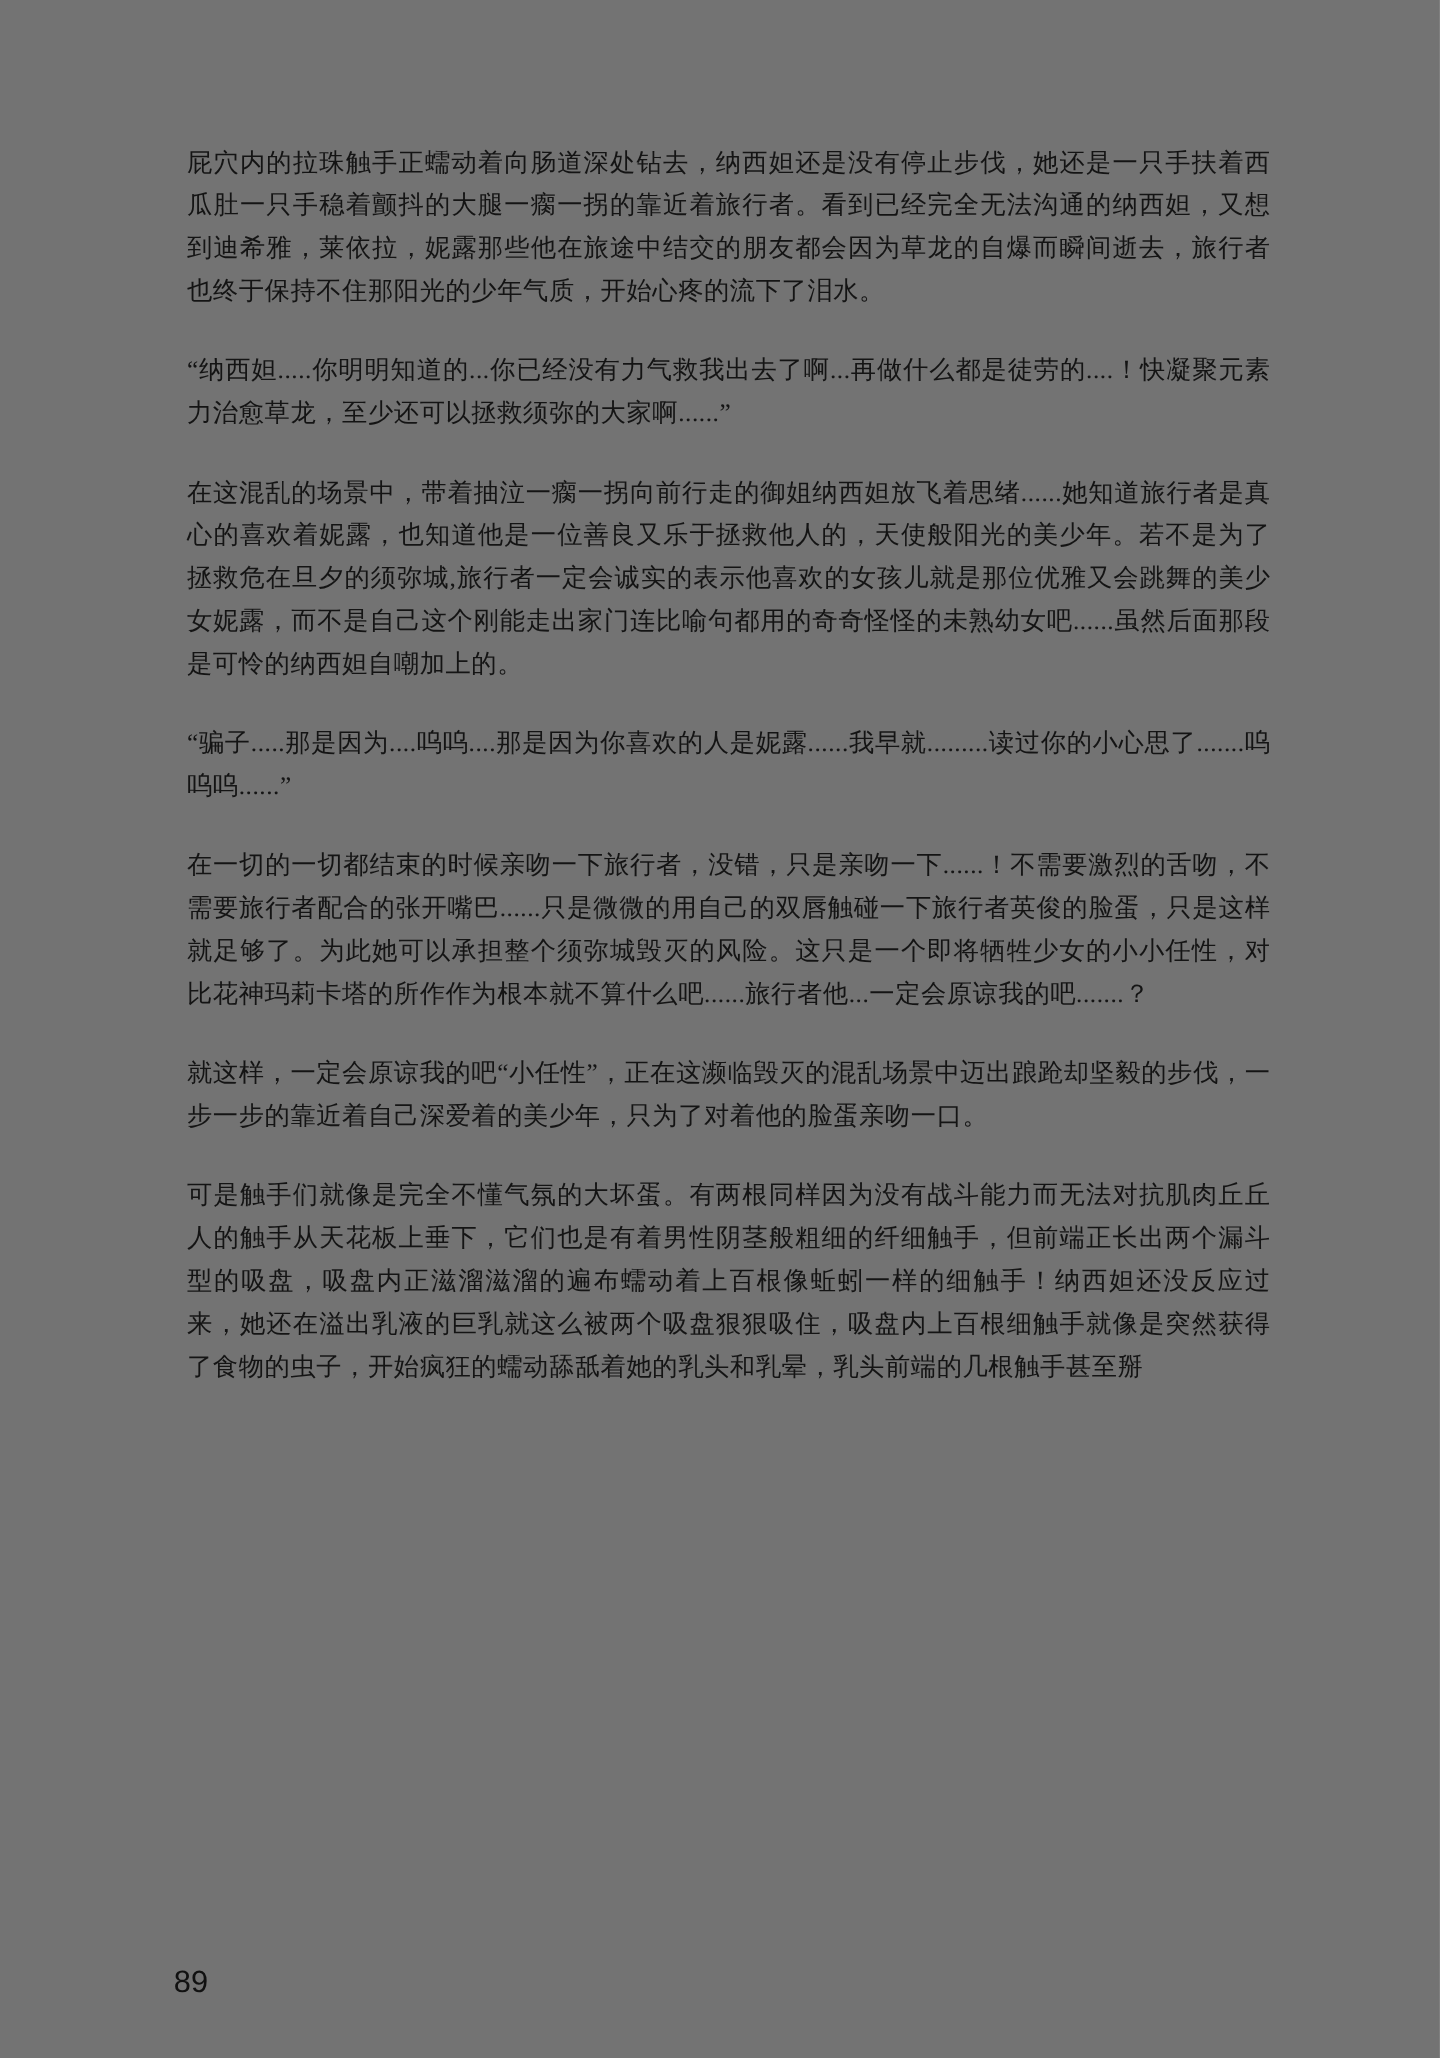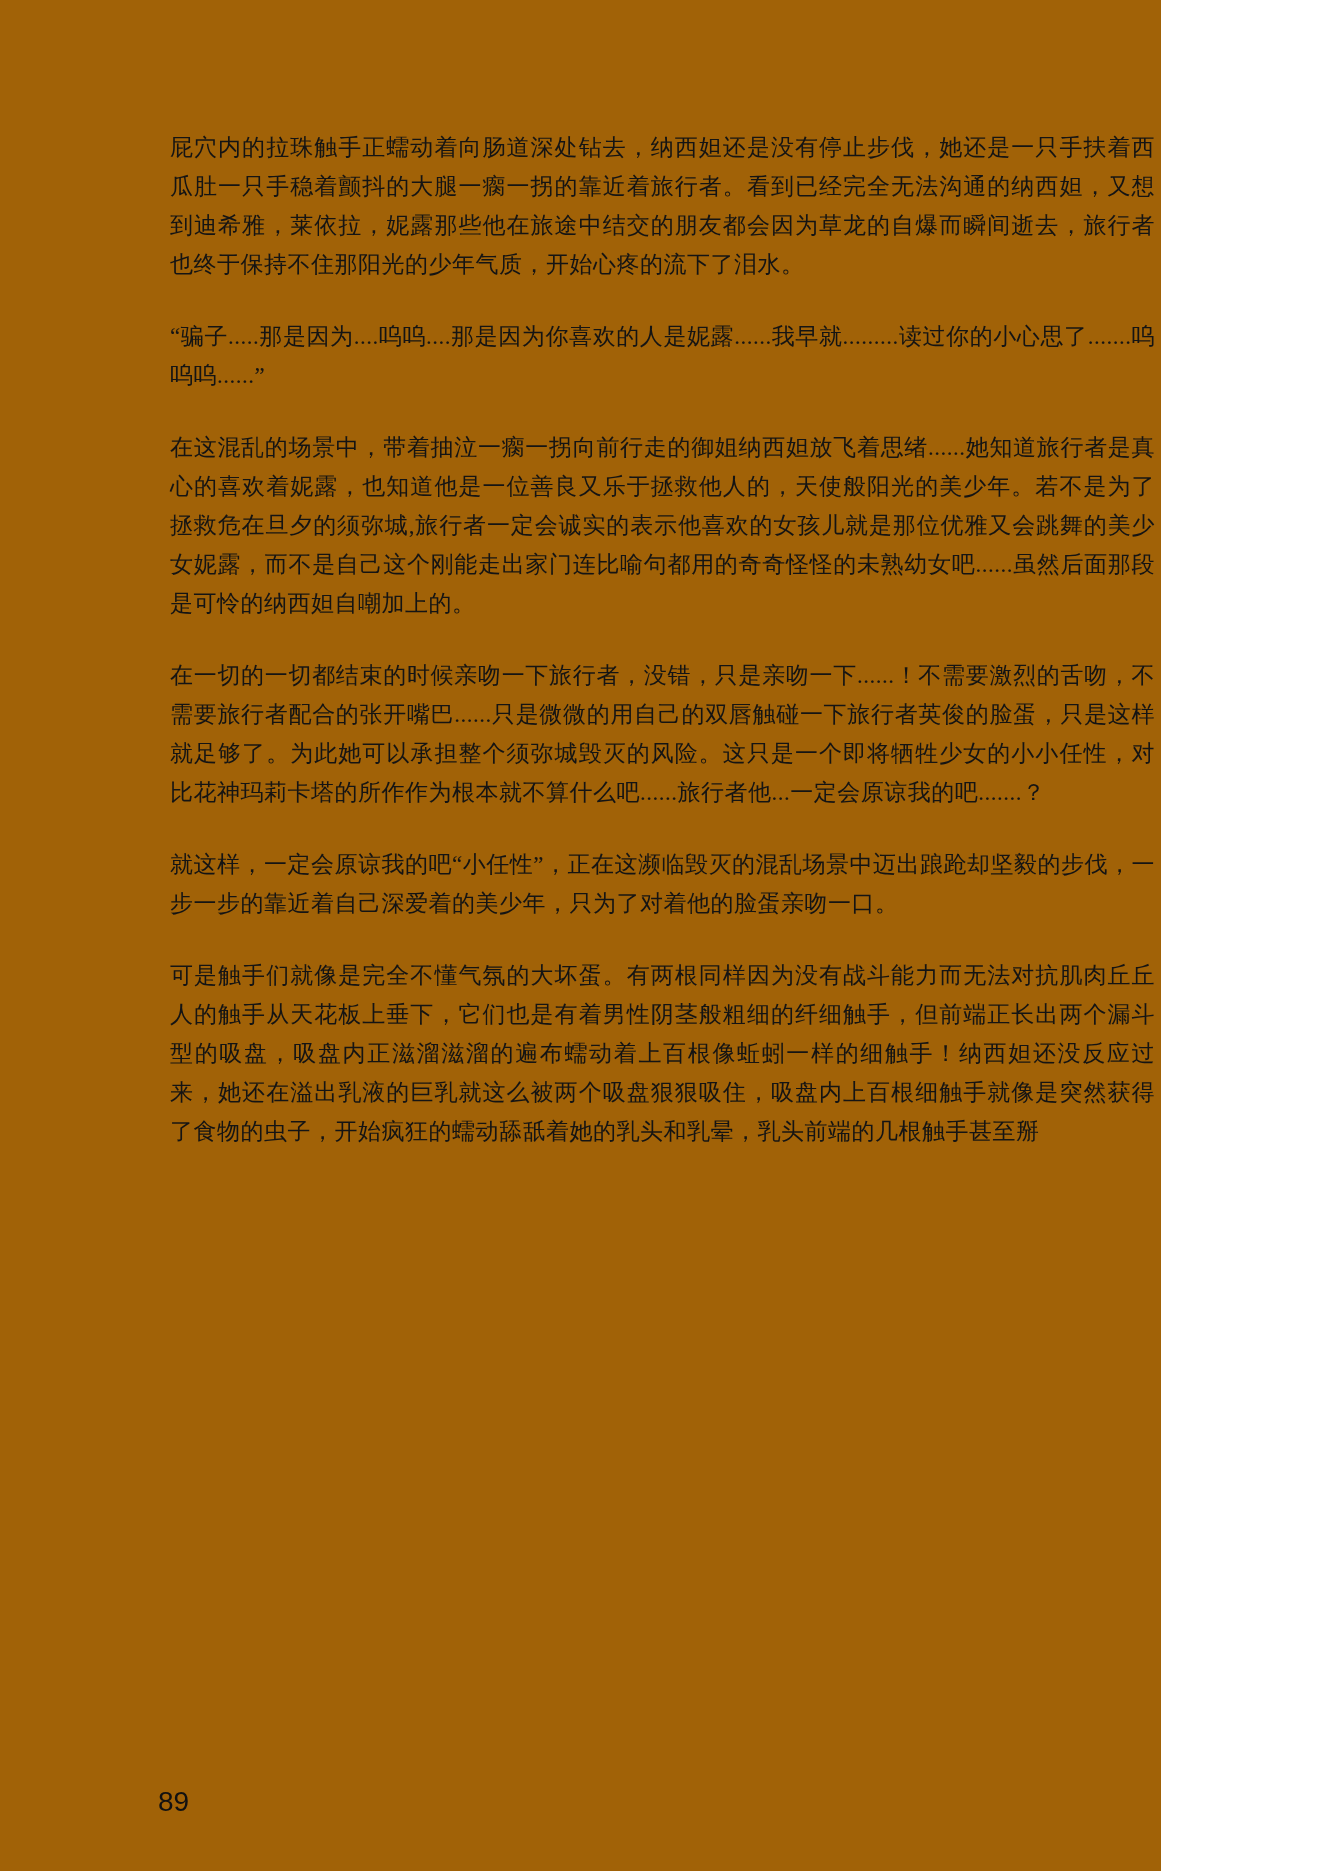--- a/index.html
+++ b/index.html
@@ -4,23 +4,23 @@
 <style>
   * { margin: 0; padding: 0; box-sizing: border-box; }
   html, body {
     width: 1323px;
     height: 1871px;
     background: #ffffff;
     font-family: "Liberation Serif", serif;
   }
   .page {
     position: relative;
-    width: 1161px;
+    width: 1309px;
     height: 1871px;
-    background: #a16207;
+    background: #737373;
     overflow: hidden;
   }
   .text-block {
     position: absolute;
     left: 170px;
     top: 128px;
     width: 985px;
     color: #141414;
     font-size: 23px;
     line-height: 39px;
@@ -41,20 +41,21 @@
     color: #111111;
     text-align: right;
   }
 </style>
 </head>
 <body>
 
 <div class="page">
   <div class="text-block">
     <p class="para">屁穴内的拉珠触手正蠕动着向肠道深处钻去，纳西妲还是没有停止步伐，她还是一只手扶着西瓜肚一只手稳着颤抖的大腿一瘸一拐的靠近着旅行者。看到已经完全无法沟通的纳西妲，又想到迪希雅，莱依拉，妮露那些他在旅途中结交的朋友都会因为草龙的自爆而瞬间逝去，旅行者也终于保持不住那阳光的少年气质，开始心疼的流下了泪水。</p>
+    <p class="para">“纳西妲.....你明明知道的...你已经没有力气救我出去了啊...再做什么都是徒劳的....！快凝聚元素力治愈草龙，至少还可以拯救须弥的大家啊......”</p>
+    <p class="para">在这混乱的场景中，带着抽泣一瘸一拐向前行走的御姐纳西妲放飞着思绪......她知道旅行者是真心的喜欢着妮露，也知道他是一位善良又乐于拯救他人的，天使般阳光的美少年。若不是为了拯救危在旦夕的须弥城,旅行者一定会诚实的表示他喜欢的女孩儿就是那位优雅又会跳舞的美少女妮露，而不是自己这个刚能走出家门连比喻句都用的奇奇怪怪的未熟幼女吧......虽然后面那段是可怜的纳西妲自嘲加上的。</p>
     <p class="para">“骗子.....那是因为....呜呜....那是因为你喜欢的人是妮露......我早就.........读过你的小心思了.......呜呜呜......”</p>
-    <p class="para">在这混乱的场景中，带着抽泣一瘸一拐向前行走的御姐纳西妲放飞着思绪......她知道旅行者是真心的喜欢着妮露，也知道他是一位善良又乐于拯救他人的，天使般阳光的美少年。若不是为了拯救危在旦夕的须弥城,旅行者一定会诚实的表示他喜欢的女孩儿就是那位优雅又会跳舞的美少女妮露，而不是自己这个刚能走出家门连比喻句都用的奇奇怪怪的未熟幼女吧......虽然后面那段是可怜的纳西妲自嘲加上的。</p>
     <p class="para">在一切的一切都结束的时候亲吻一下旅行者，没错，只是亲吻一下......！不需要激烈的舌吻，不需要旅行者配合的张开嘴巴......只是微微的用自己的双唇触碰一下旅行者英俊的脸蛋，只是这样就足够了。为此她可以承担整个须弥城毁灭的风险。这只是一个即将牺牲少女的小小任性，对比花神玛莉卡塔的所作作为根本就不算什么吧......旅行者他...一定会原谅我的吧.......？</p>
     <p class="para">就这样，一定会原谅我的吧“小任性”，正在这濒临毁灭的混乱场景中迈出踉跄却坚毅的步伐，一步一步的靠近着自己深爱着的美少年，只为了对着他的脸蛋亲吻一口。</p>
     <p class="para">可是触手们就像是完全不懂气氛的大坏蛋。有两根同样因为没有战斗能力而无法对抗肌肉丘丘人的触手从天花板上垂下，它们也是有着男性阴茎般粗细的纤细触手，但前端正长出两个漏斗型的吸盘，吸盘内正滋溜滋溜的遍布蠕动着上百根像蚯蚓一样的细触手！纳西妲还没反应过来，她还在溢出乳液的巨乳就这么被两个吸盘狠狠吸住，吸盘内上百根细触手就像是突然获得了食物的虫子，开始疯狂的蠕动舔舐着她的乳头和乳晕，乳头前端的几根触手甚至掰</p>
   </div>
   <div class="page-number">89</div>
 </div>
 
 </body></html>

